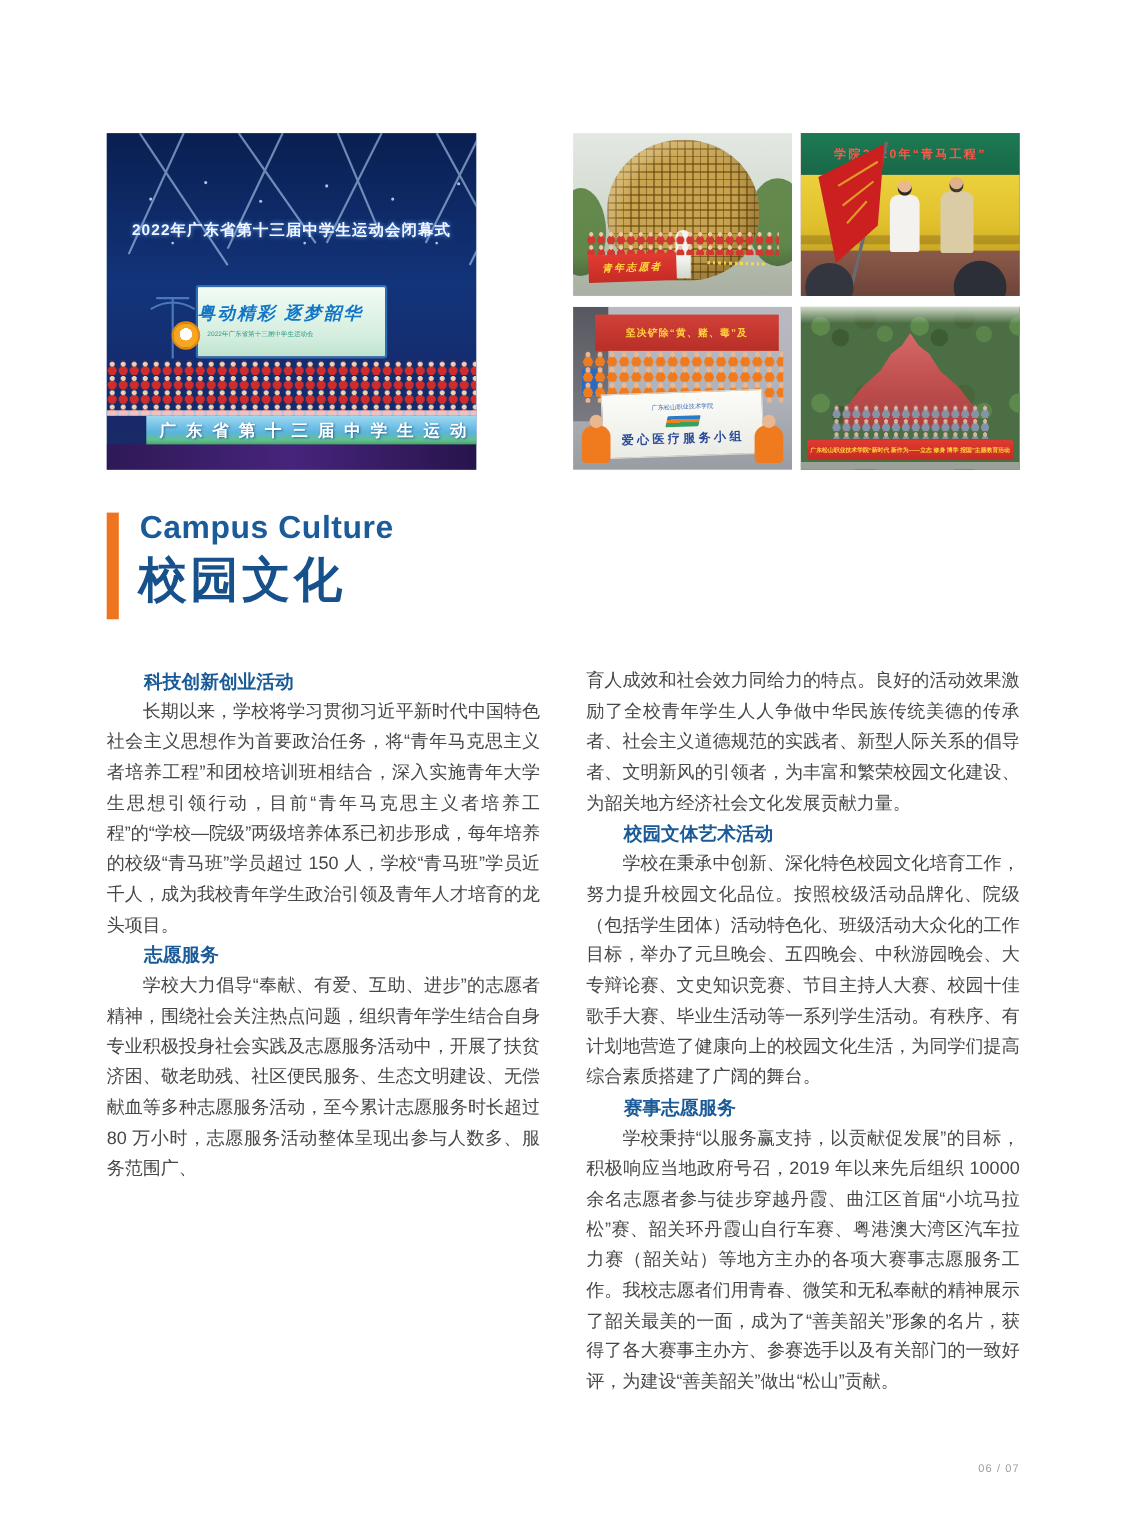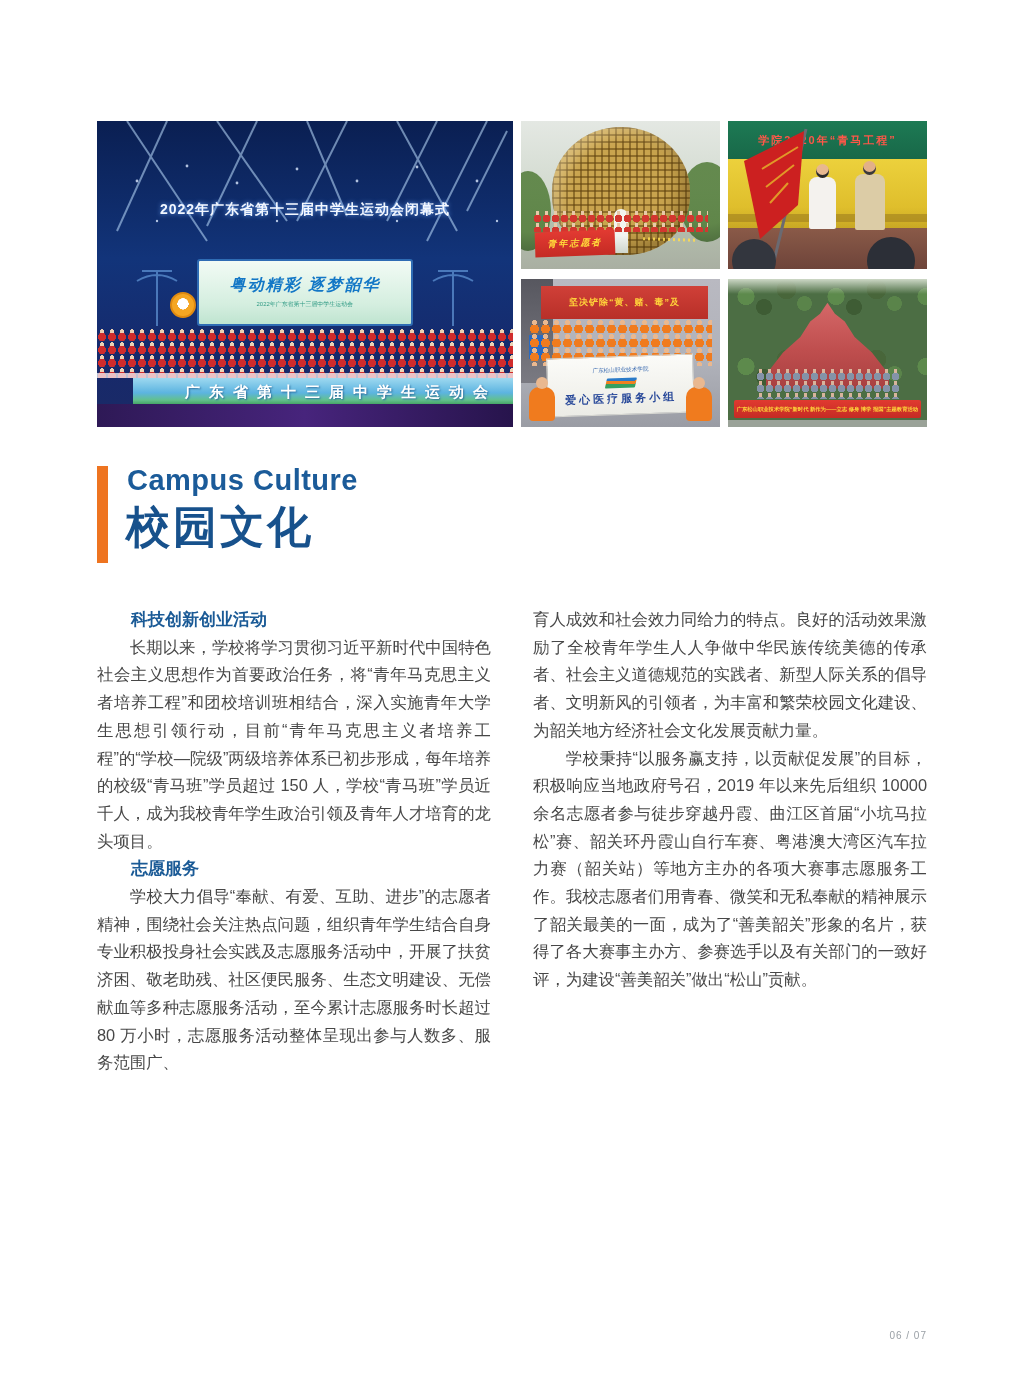--- a/index.html
+++ b/index.html
@@ -5,40 +5,40 @@
   * { margin:0; padding:0; box-sizing:border-box; }
   html,body { background:#ffffff; }
   body { font-family:"Liberation Sans","DejaVu Sans",sans-serif; }
   .page {
     position:relative; width:1024px; height:1389px; background:#ffffff;
     margin:0 auto; overflow:hidden;
   }
 
   
   .photo { position:absolute; overflow:hidden; background:#ccc; }
-  .ph-stage    { left:97px;  top:121px; width:416px; height:306px; background:linear-gradient(180deg,#0a1f52 0%,#12347a 45%,#16296b 78%,#1b2a66 100%); }
+  .ph-stage    { left:97px;  top:121px; width:336px; height:306px; background:linear-gradient(180deg,#0a1f52 0%,#12347a 45%,#16296b 78%,#1b2a66 100%); }
   .ph-sphere   { left:521px; top:121px; width:199px; height:148px; background:linear-gradient(180deg,#e4e8e3 0%,#d3dbd0 45%,#b4bfae 68%,#a9afa2 100%); }
   .ph-flag     { left:728px; top:121px; width:199px; height:148px; background:#8a5a48; }
   .ph-medical  { left:521px; top:279px; width:199px; height:148px; background:linear-gradient(180deg,#b9b9c1 0%,#b0b2ba 55%,#9a9ca4 100%); }
   .ph-monument { left:728px; top:279px; width:199px; height:148px; background-color:#4c6e44;
     background-image:radial-gradient(circle 14px at 20% 25%, #5d8a4c 60%, transparent 62%),
                      radial-gradient(circle 16px at 65% 15%, #48663a 60%, transparent 62%),
                      radial-gradient(circle 12px at 85% 35%, #5a844a 60%, transparent 62%),
                      radial-gradient(circle 13px at 40% 40%, #3e5c34 60%, transparent 62%);
     background-size:90px 70px; }
 
   
   .p1-beams { position:absolute; inset:0; }
   .p1-topline { position:absolute; top:80px; left:0; right:0; text-align:center;
     color:#f2f7ff; font-size:14px; font-weight:bold; letter-spacing:1px;
     text-shadow:0 0 5px rgba(110,170,255,.9); }
   .p1-screen { position:absolute; left:24%; top:45%; width:52%; height:22%;
     background:linear-gradient(180deg,#f2fbf5 0%,#d4eedf 70%,#bfe4d0 100%);
     border:2px solid #2f6cb4; border-radius:3px; display:flex; flex-direction:column;
-    align-items:center; justify-content:center; }
+    align-items:flex-start; justify-content:center; }
   .p1-screen-main { font-size:16px; font-weight:900; font-style:italic; color:#1377c6; letter-spacing:2px; white-space:nowrap; }
   .p1-screen-sub { font-size:7px; color:#2f9a84; margin-top:3px; transform:scale(.85); white-space:nowrap; }
   .p1-mascot { position:absolute; left:17.5%; top:56%; width:26px; height:26px; border-radius:50%;
     background:radial-gradient(circle at 50% 45%, #fff 0 34%, #f5a623 35% 100%); border:2px solid #e08a10; }
   .p1-crowd { position:absolute; left:0; top:67.5%; width:100%; height:16.5%;
     background-image:
       radial-gradient(circle 2.2px at 5px 3.2px, #ecd2b4 97%, transparent),
       radial-gradient(ellipse 4px 4.6px at 5px 9px, #d02c2c 97%, transparent);
     background-size:10px 13px; }
   .p1-crowd:after { content:""; position:absolute; left:0; right:0; bottom:0; height:5px; background:rgba(244,244,248,.75); }
@@ -257,18 +257,21 @@
 
   <div class="col col-left">
     <h3>科技创新创业活动</h3>
     <p>长期以来，学校将学习贯彻习近平新时代中国特色社会主义思想作为首要政治任务，将“青年马克思主义者培养工程”和团校培训班相结合，深入实施青年大学生思想引领行动，目前“青年马克思主义者培养工程”的“学校—院级”两级培养体系已初步形成，每年培养的校级“青马班”学员超过 150 人，学校“青马班”学员近千人，成为我校青年学生政治引领及青年人才培育的龙头项目。</p>
     <h3>志愿服务</h3>
     <p>学校大力倡导“奉献、有爱、互助、进步”的志愿者精神，围绕社会关注热点问题，组织青年学生结合自身专业积极投身社会实践及志愿服务活动中，开展了扶贫济困、敬老助残、社区便民服务、生态文明建设、无偿献血等多种志愿服务活动，至今累计志愿服务时长超过 80 万小时，志愿服务活动整体呈现出参与人数多、服务范围广、</p>
   </div>
 
   <div class="col col-right">
     <p class="no-indent">育人成效和社会效力同给力的特点。良好的活动效果激励了全校青年学生人人争做中华民族传统美德的传承者、社会主义道德规范的实践者、新型人际关系的倡导者、文明新风的引领者，为丰富和繁荣校园文化建设、为韶关地方经济社会文化发展贡献力量。</p>
+    <h3>校园文体艺术活动</h3>
+    <p>学校在秉承中创新、深化特色校园文化培育工作，努力提升校园文化品位。按照校级活动品牌化、院级（包括学生团体）活动特色化、班级活动大众化的工作目标，举办了元旦晚会、五四晚会、中秋游园晚会、大专辩论赛、文史知识竞赛、节目主持人大赛、校园十佳歌手大赛、毕业生活动等一系列学生活动。有秩序、有计划地营造了健康向上的校园文化生活，为同学们提高综合素质搭建了广阔的舞台。</p>
+    <h3>赛事志愿服务</h3>
     <p>学校秉持“以服务赢支持，以贡献促发展”的目标，积极响应当地政府号召，2019 年以来先后组织 10000 余名志愿者参与徒步穿越丹霞、曲江区首届“小坑马拉松”赛、韶关环丹霞山自行车赛、粤港澳大湾区汽车拉力赛（韶关站）等地方主办的各项大赛事志愿服务工作。我校志愿者们用青春、微笑和无私奉献的精神展示了韶关最美的一面，成为了“善美韶关”形象的名片，获得了各大赛事主办方、参赛选手以及有关部门的一致好评，为建设“善美韶关”做出“松山”贡献。</p>
   </div>
 
   <div class="pageno">06 / 07</div>
 
 </div>
 
 </body></html>

